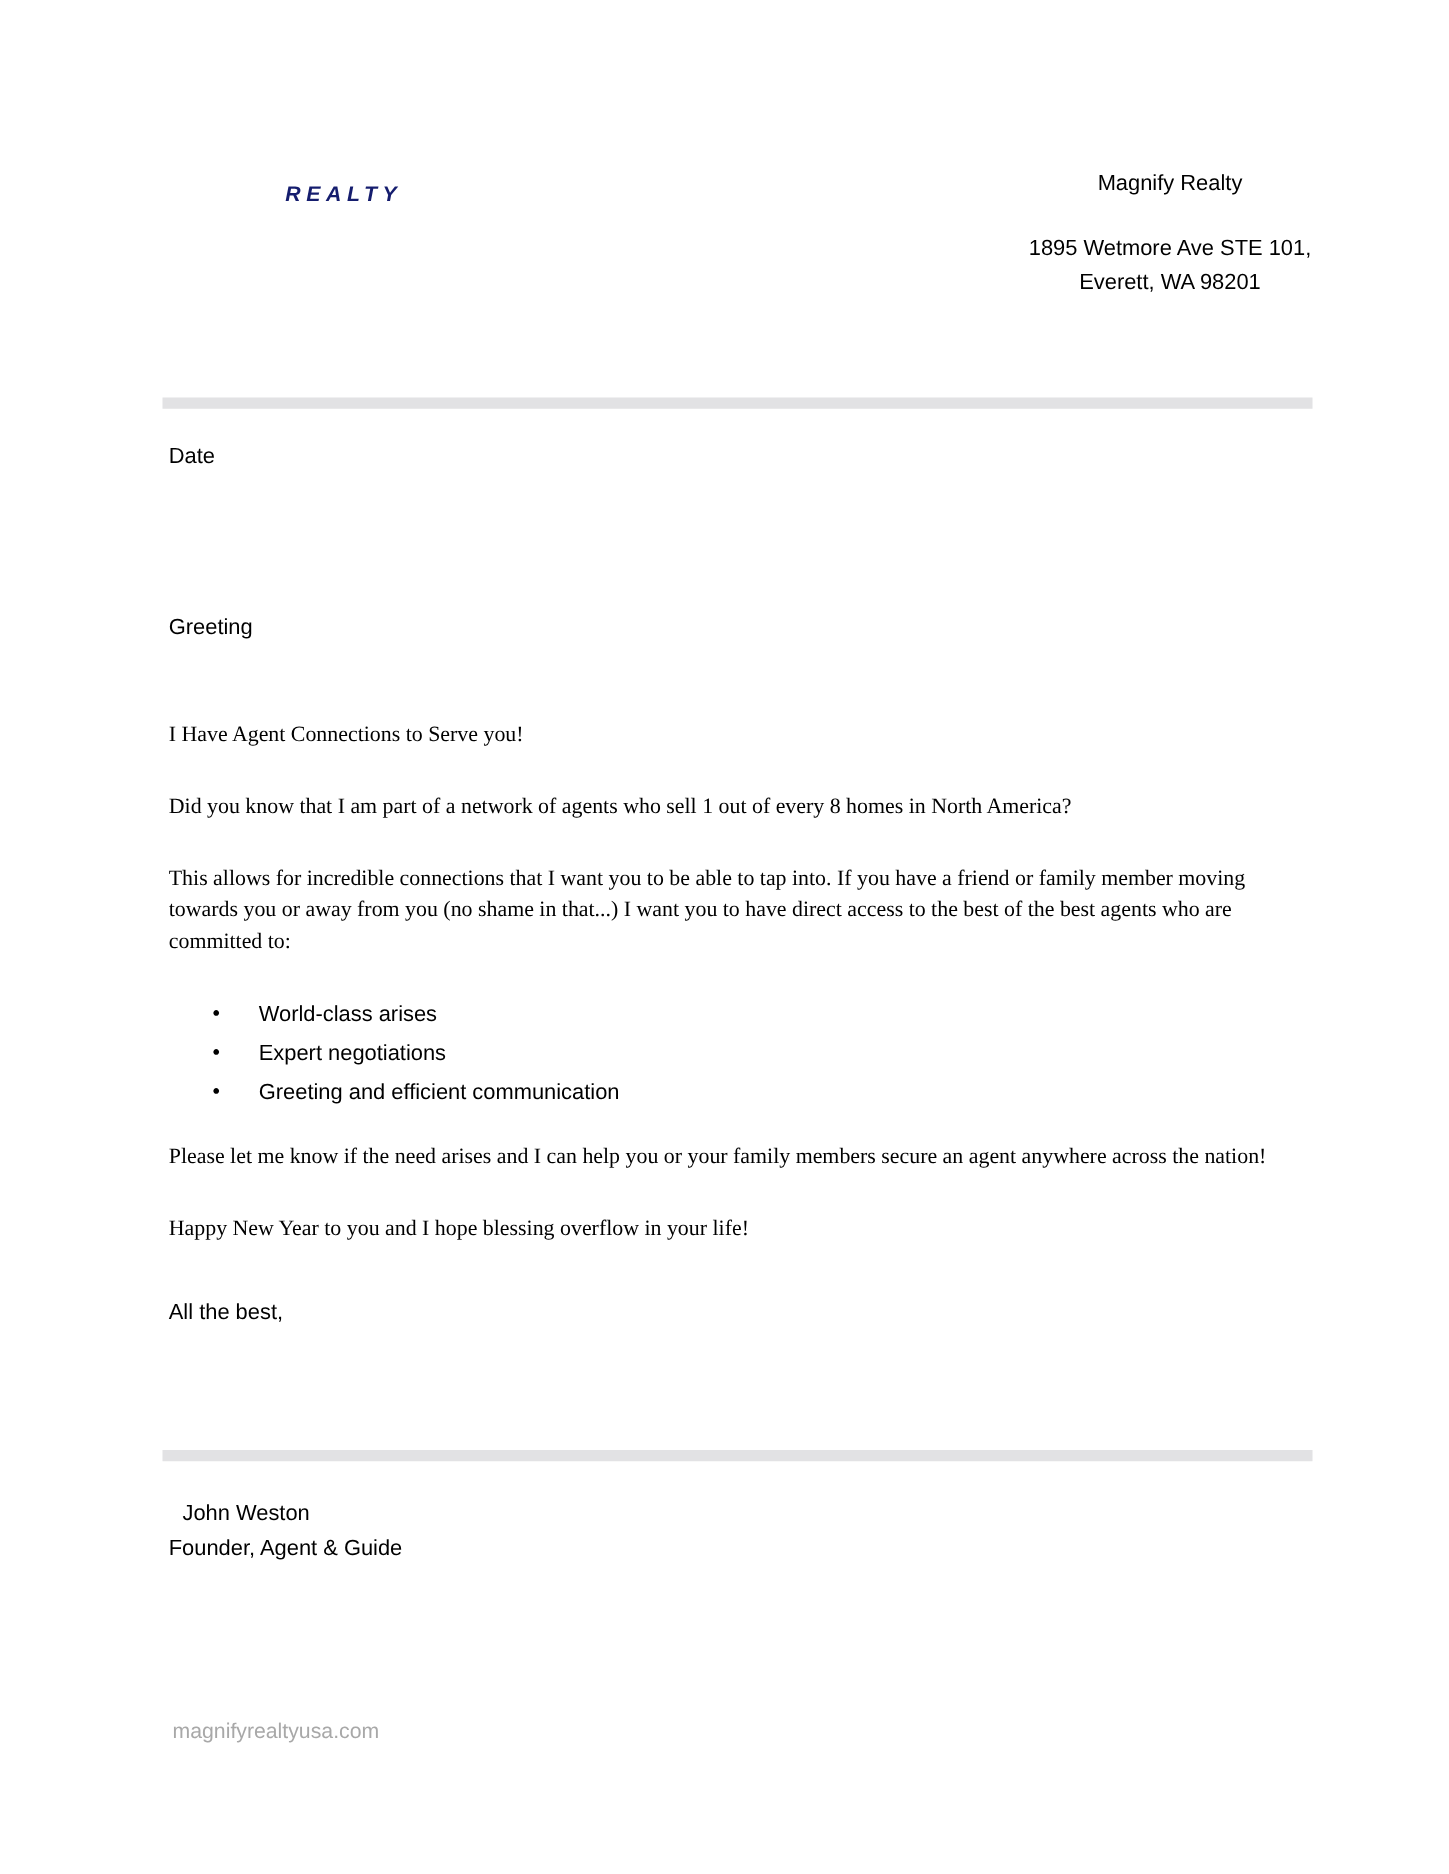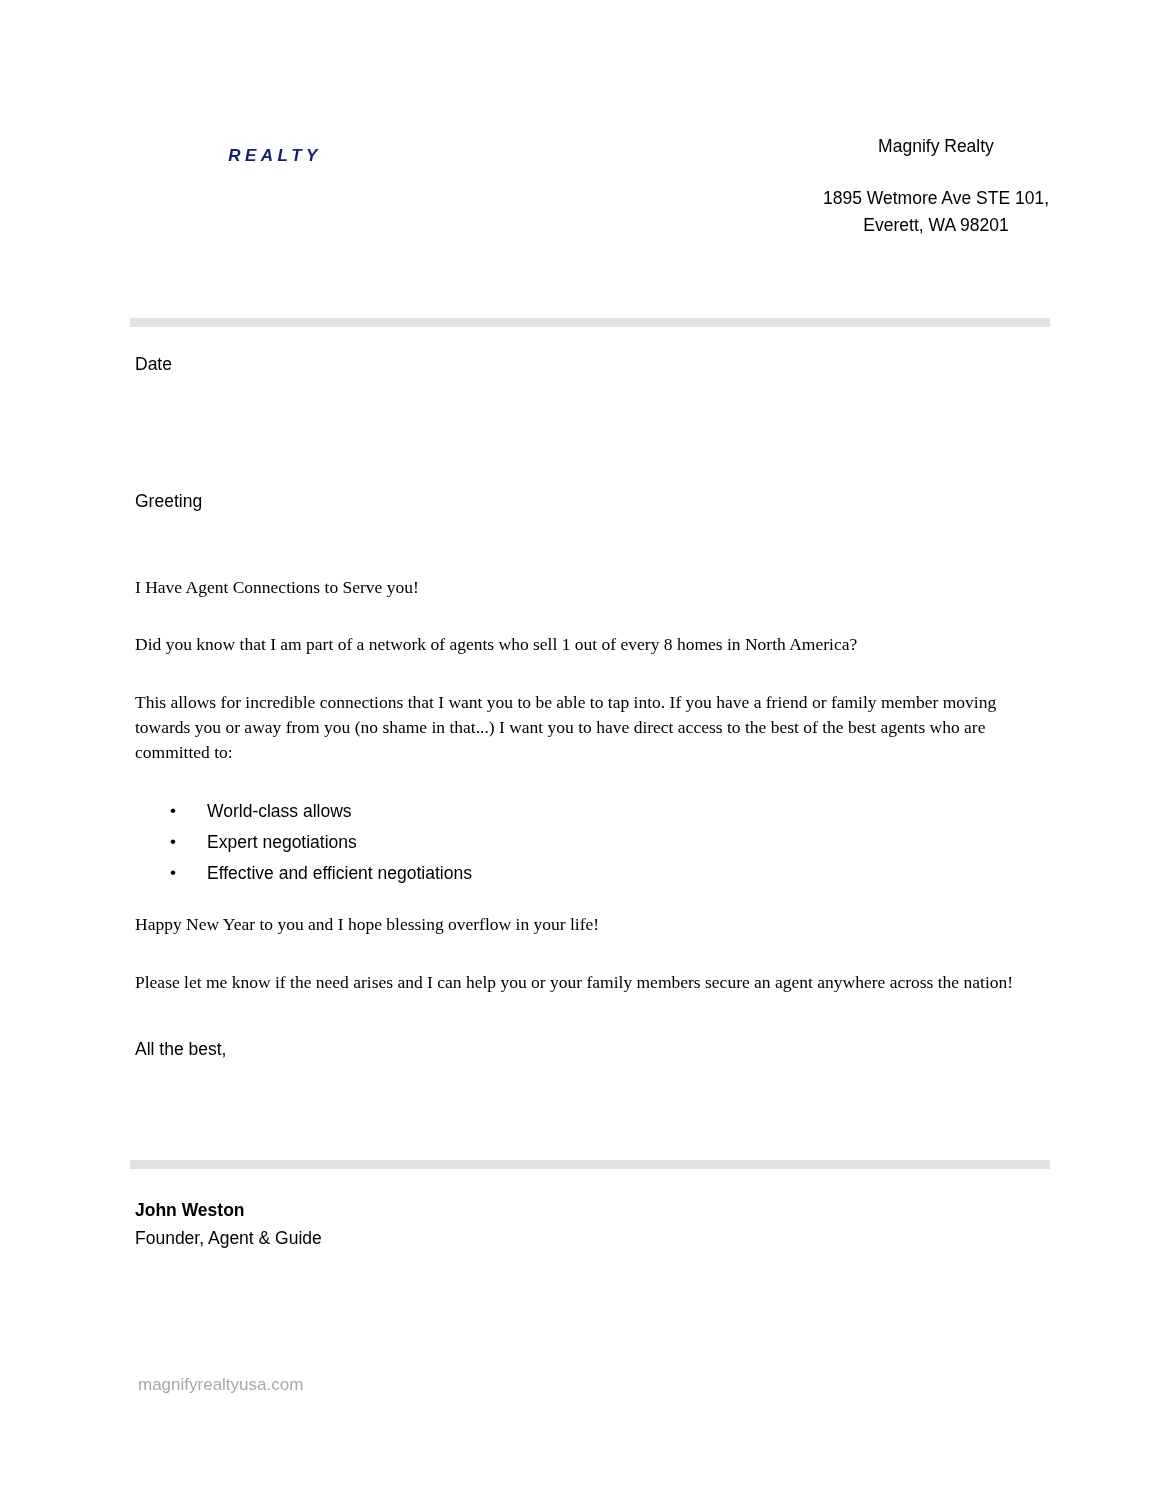--- a/index.html
+++ b/index.html
@@ -126,22 +126,23 @@
 
   
   .signature {
     position: absolute;
     left: 135px;
     top: 1198px;
     font-size: 17.5px;
     line-height: 1.45;
   }
   .sig-name {
-    font-weight: 700;
+    font-weight: 400;
     margin-bottom: 3px;
+    margin-left: 11px;
   }
 
   
   .footer {
     position: absolute;
     left: 138px;
     top: 1375px;
     font-size: 17px;
     color: #a8a8a8;
   }
@@ -172,34 +173,34 @@
     <div class="field-date">Date</div>
     <div class="field-greeting">Greeting</div>
 
     <p>I Have Agent Connections to Serve you!</p>
     <p>Did you know that I am part of a network of agents who sell 1 out of every 8 homes in North America?</p>
     <p>This allows for incredible connections that I want you to be able to tap into.  If you have a friend or family member moving towards you or away from you (no shame in that...) I want you to have direct access to the best of the best agents who are committed to:</p>
 
     <ul class="bullets">
       <li>
         <span class="bullet-dot">•</span>
-        <span>World-class allows</span>
+        <span>World-class arises</span>
       </li>
       <li>
         <span class="bullet-dot">•</span>
         <span>Expert negotiations</span>
       </li>
       <li>
         <span class="bullet-dot">•</span>
-        <span>Effective and efficient negotiations</span>
+        <span>Greeting and efficient communication</span>
       </li>
     </ul>
 
+    <p>Please let me know if the need arises and I can help you or your family members secure an agent anywhere across the nation!</p>
     <p>Happy New Year to you and I hope blessing overflow in your life!</p>
-    <p>Please let me know if the need arises and I can help you or your family members secure an agent anywhere across the nation!</p>
 
     <div class="closing">All the best,</div>
   </div>
 
   <div class="rule rule-bottom"></div>
 
   <div class="signature">
     <div class="sig-name">John Weston</div>
     <div class="sig-title">Founder, Agent &amp; Guide</div>
   </div>

